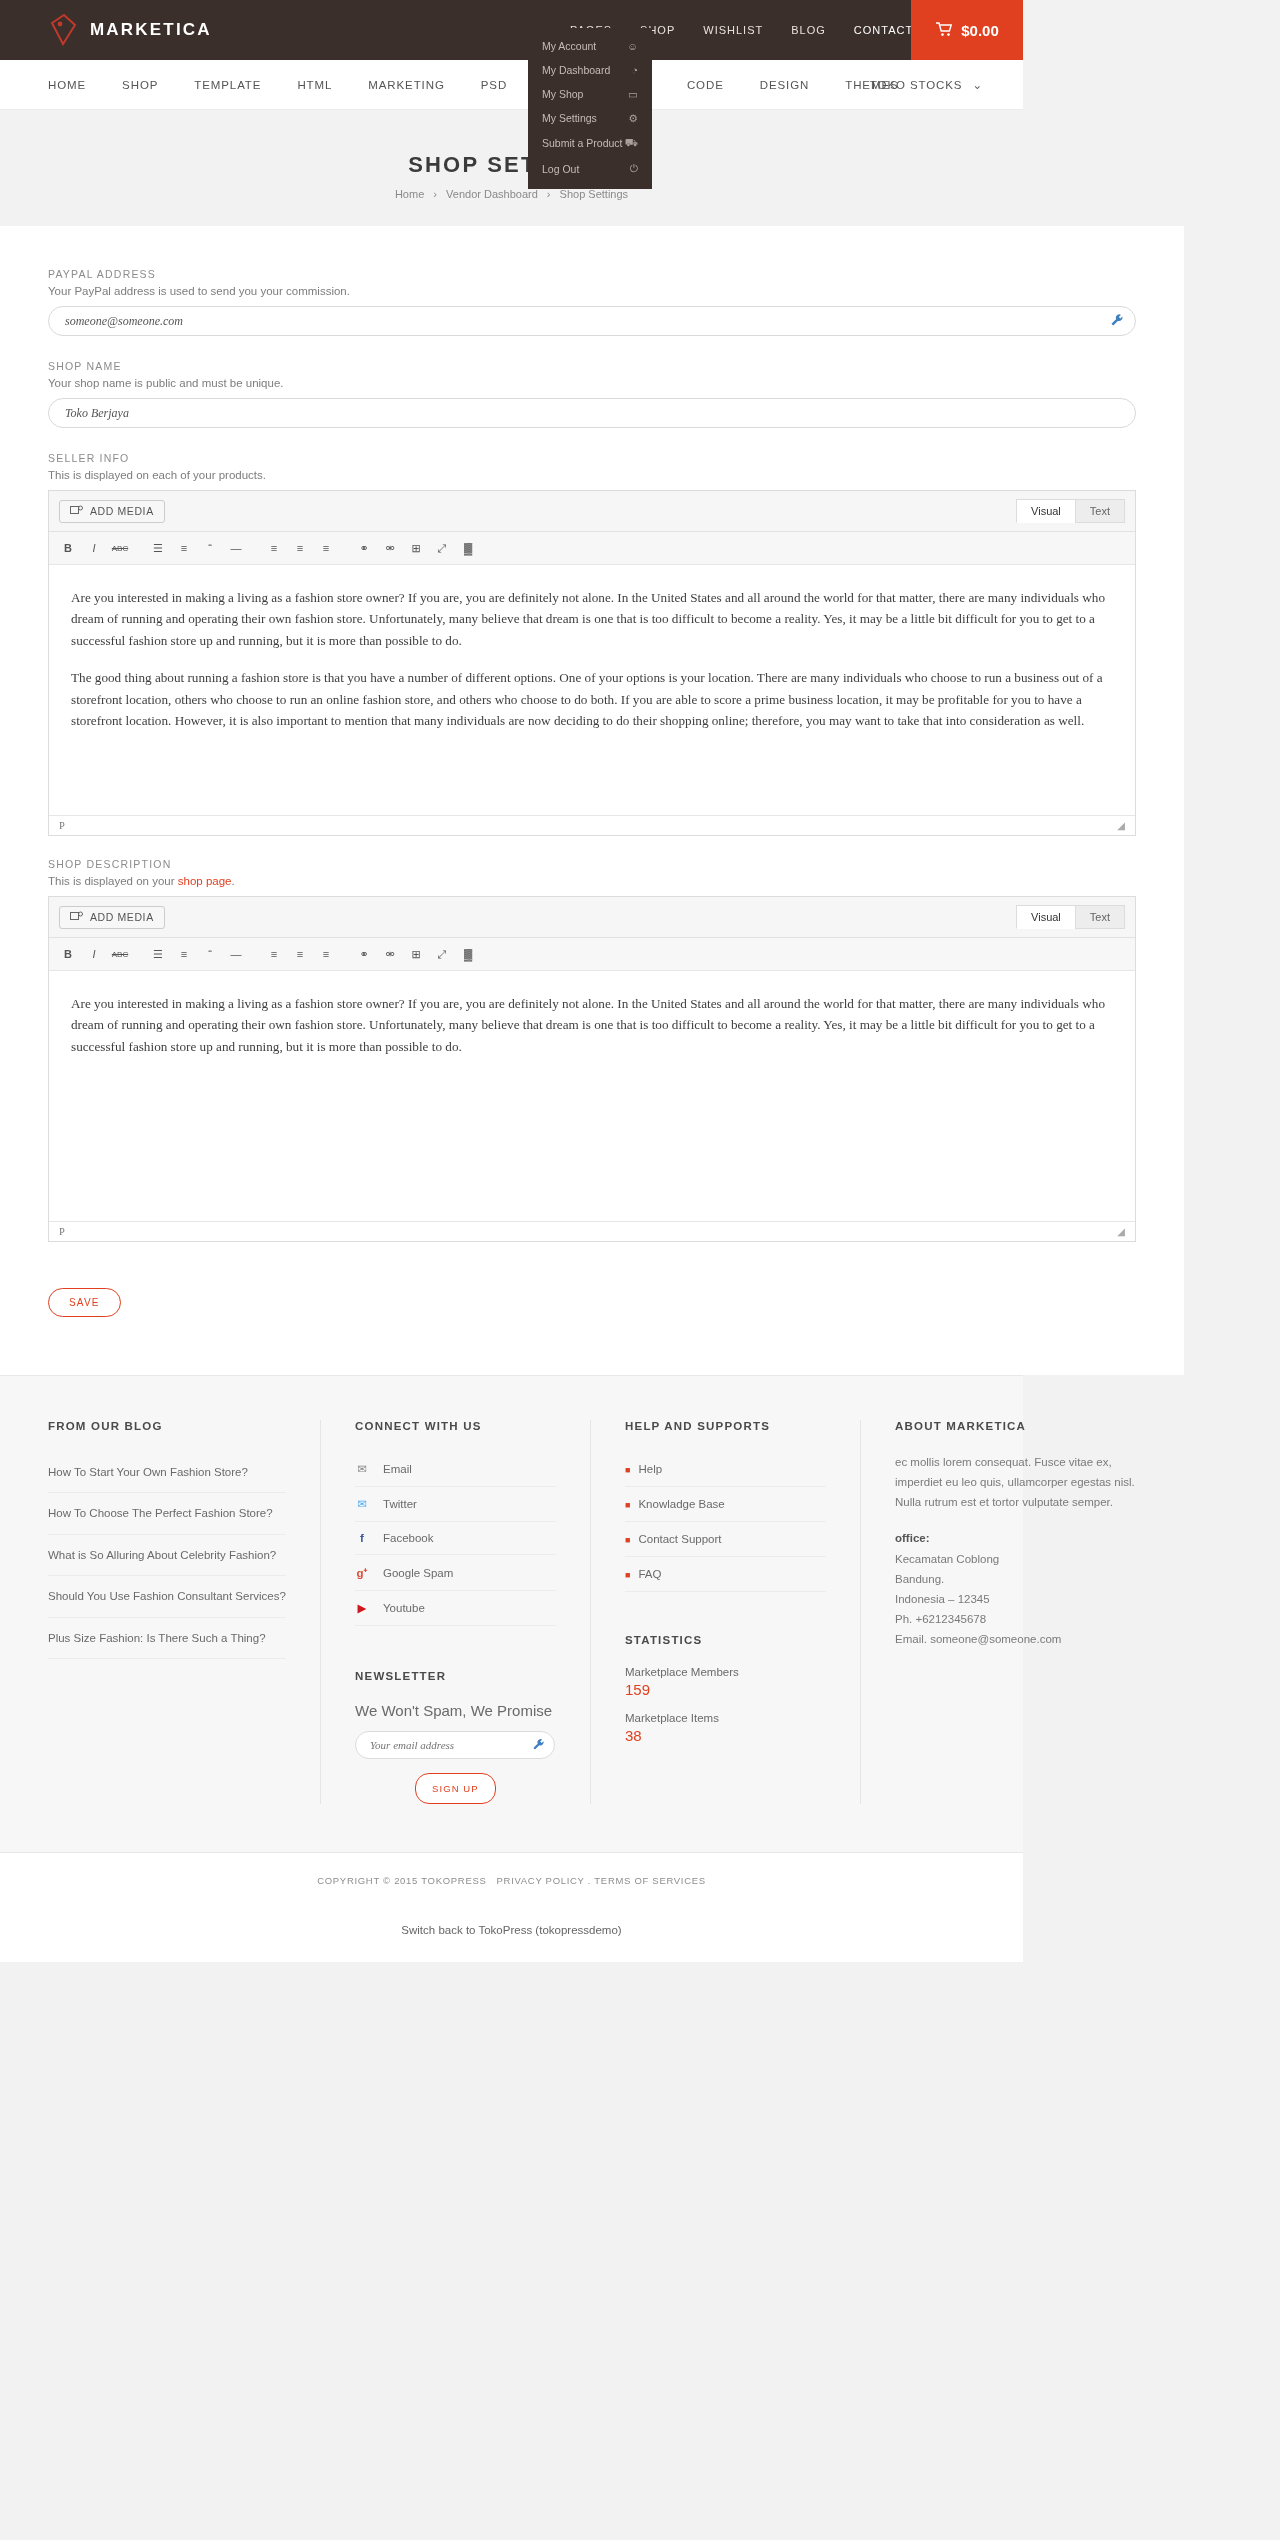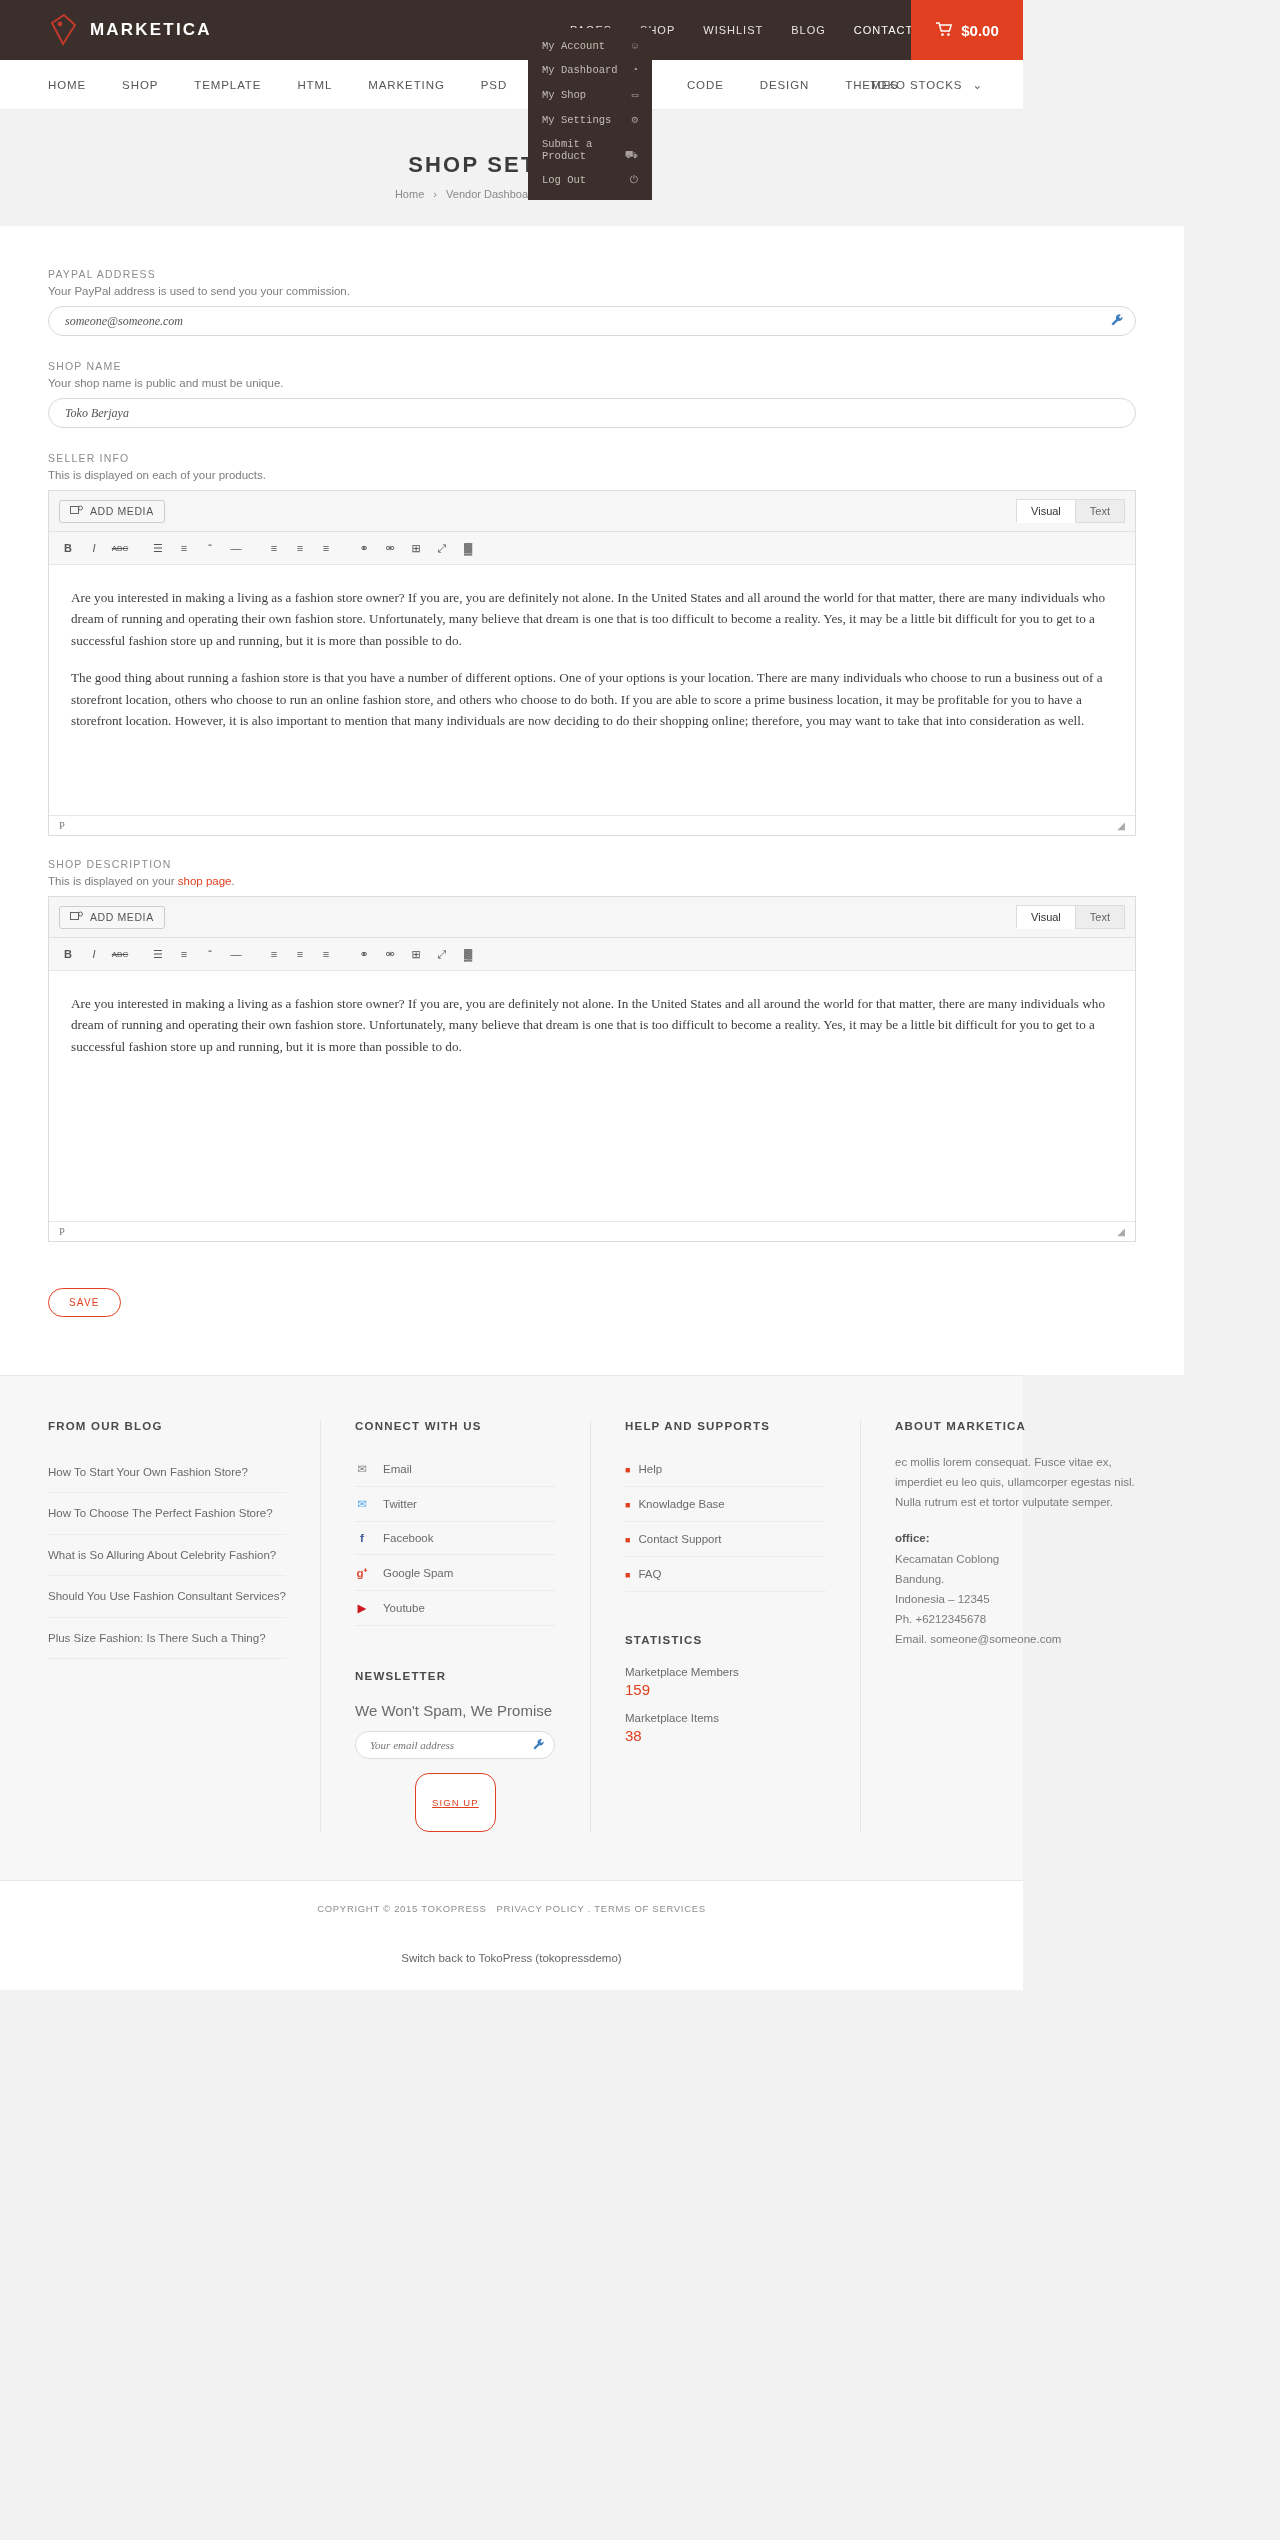--- a/index.html
+++ b/index.html
@@ -53,22 +53,22 @@
     position:absolute; right:40px; display:flex; align-items:center;
     gap:10px; font-size:11.5px; letter-spacing:0.9px; color:#555;
   }
 
   
   .account-menu {
     position:absolute; left:528px; top:28px; width:124px; background:#3a2f2b;
     z-index:40; padding:6px 0 8px 0;
   }
   .account-menu .row {
-    display:flex; align-items:flex-end; justify-content:space-between;
-    padding:6px 14px; color:#c5bcb7; font-size:10.5px;font-family:Liberation Mono, monospace;
+    display:flex; align-items:center; justify-content:space-between;
+    padding:6px 14px; color:#c5bcb7; font-size:10.5px;
   }
   .account-menu .row .ic { opacity:.8; }
 
   
   .pagehead { text-align:center; padding:42px 0 26px 0; background:#f2f2f2; }
   .pagehead h1 {
     margin:0; font-size:22px; letter-spacing:2.2px; color:#3b3b3b; font-weight:bold;
   }
   .crumbs { margin-top:10px; font-size:11px; color:#8a8a8a; }
   .crumbs span { margin:0 3px; }
@@ -178,21 +178,21 @@
   .news-text { font-size:15px; color:#6a6a6a; margin-bottom:12px; }
   .news-input-wrap { position:relative; width:200px; }
   .news-input {
     width:200px; height:28px; border:1px solid #dcdcdc; border-radius:14px;
     padding:0 28px 0 14px; font-size:11px; font-style:italic; color:#999;
     font-family:"Liberation Serif", serif; background:#fff; outline:none;
   }
   .signup {
     margin:14px 0 0 60px; display:inline-block; border:1px solid #e0401f;
     color:#e0401f; background:#fff; font-size:9.5px; letter-spacing:1.1px;
-    padding:23px 16px; border-radius:14px;text-decoration:underline;
+    padding:9px 16px; border-radius:14px;
   }
   .copyright {
     margin-top:48px; border-top:1px solid #e8e8e8; text-align:center;
     padding:22px 0; font-size:9.5px; letter-spacing:.7px; color:#8d8d8d;
     background:#fff;
   }
   .copyright a { color:#8d8d8d; text-decoration:none; }
   .switchback {
     background:#fff; text-align:center; padding:16px 0 26px 0;
     font-size:11.5px; color:#666;

